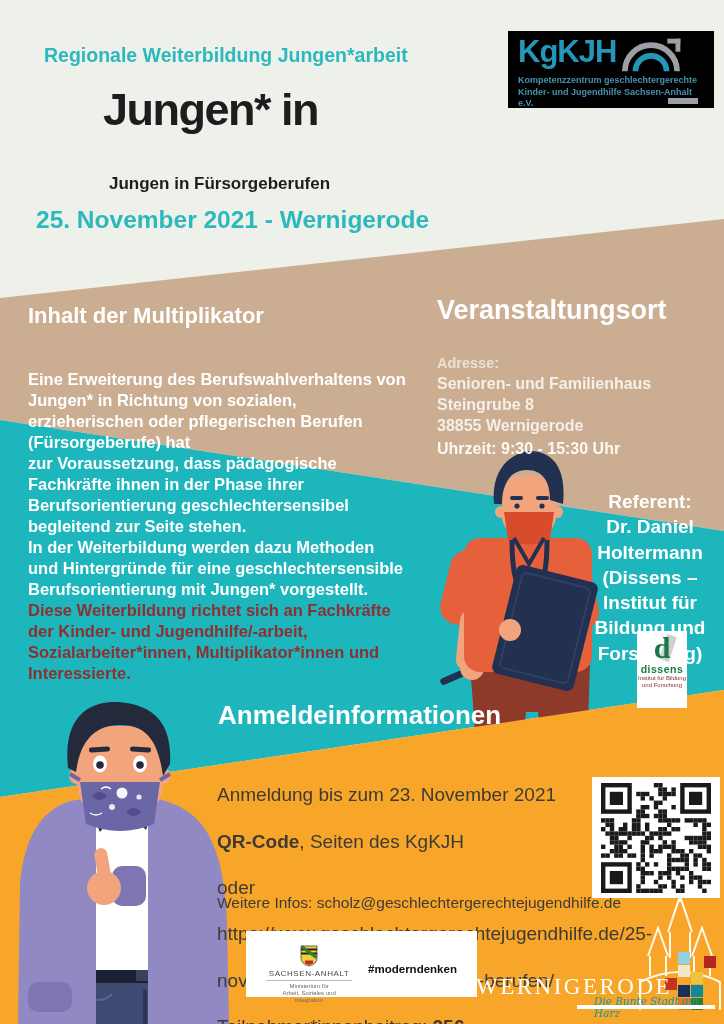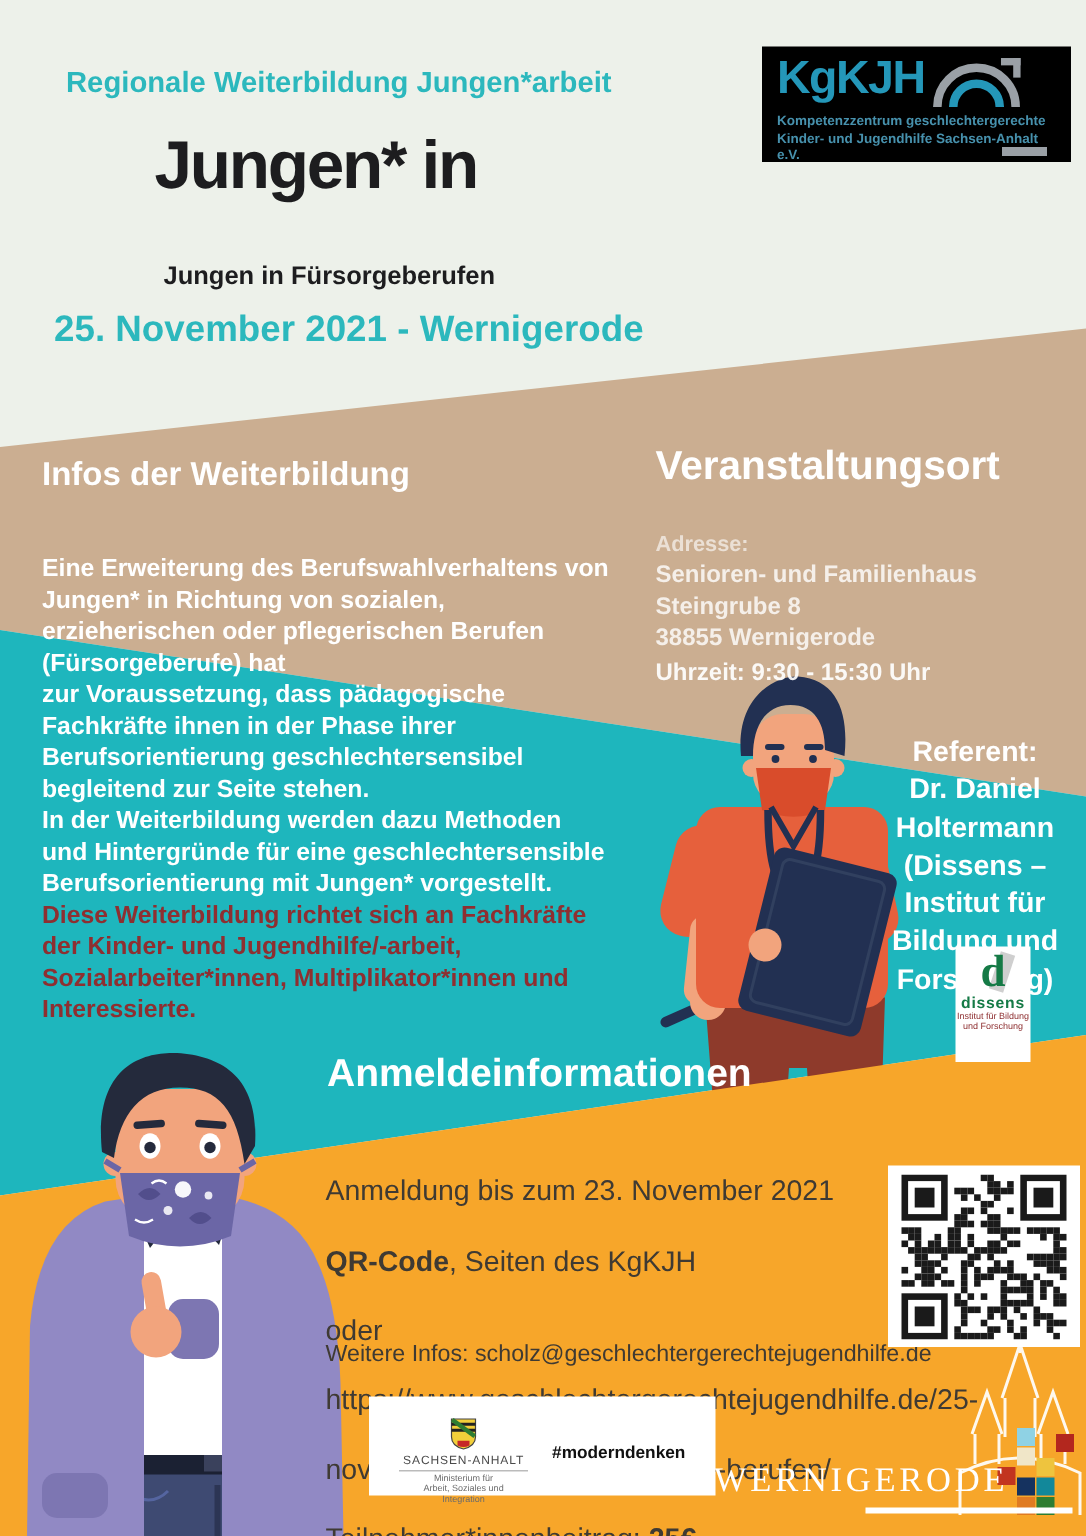--- a/index.html
+++ b/index.html
@@ -156,21 +156,21 @@
     </div>
     <div class="logo-sub">Kompetenzzentrum geschlechtergerechte</div>
     <div class="logo-sub" style="margin-top:0">Kinder- und Jugendhilfe Sachsen-Anhalt e.V.</div>
     <div class="logo-bar"></div>
   </div>
 
   <div class="txt title1">Jungen* in</div>
   <div class="txt subtitle">Jungen in Fürsorgeberufen</div>
   <div class="txt dateline">25. November 2021 - Wernigerode</div>
 
-  <div class="txt inhalt-h">Infos der Weiterbildung</div>
+  <div class="txt inhalt-h">Inhalt der Multiplikator</div>
   <div class="txt para">Eine Erweiterung des Berufswahlverhaltens von
 Jungen* in Richtung von sozialen,
 erzieherischen oder pflegerischen Berufen
 (Fürsorgeberufe) hat
 zur Voraussetzung, dass pädagogische
 Fachkräfte ihnen in der Phase ihrer
 Berufsorientierung  geschlechtersensibel
 begleitend zur Seite stehen.
 In der Weiterbildung werden dazu Methoden
 und Hintergründe für eine geschlechtersensible
@@ -469,15 +469,16 @@
       <rect x="66" y="66" width="12" height="12" fill="#b3271e"></rect>
       <rect x="53" y="82" width="12" height="12" fill="#eec43e"></rect>
       <rect x="27" y="88" width="12" height="12" fill="#c2341f"></rect>
       <rect x="40" y="95" width="12" height="12" fill="#15325f"></rect>
       <rect x="53" y="95" width="12" height="12" fill="#12889a"></rect>
       <rect x="40" y="108" width="12" height="12" fill="#e07b22"></rect>
       <rect x="53" y="108" width="12" height="12" fill="#2e7d32"></rect>
     </g>
   </svg>
   <div class="txt city-name">WERNIGERODE</div>
+  <div class="txt city-slogan">Die Bunte Stadt am Harz</div>
   <div class="city-rule"></div>
 
 </div>
 
 </body></html>

